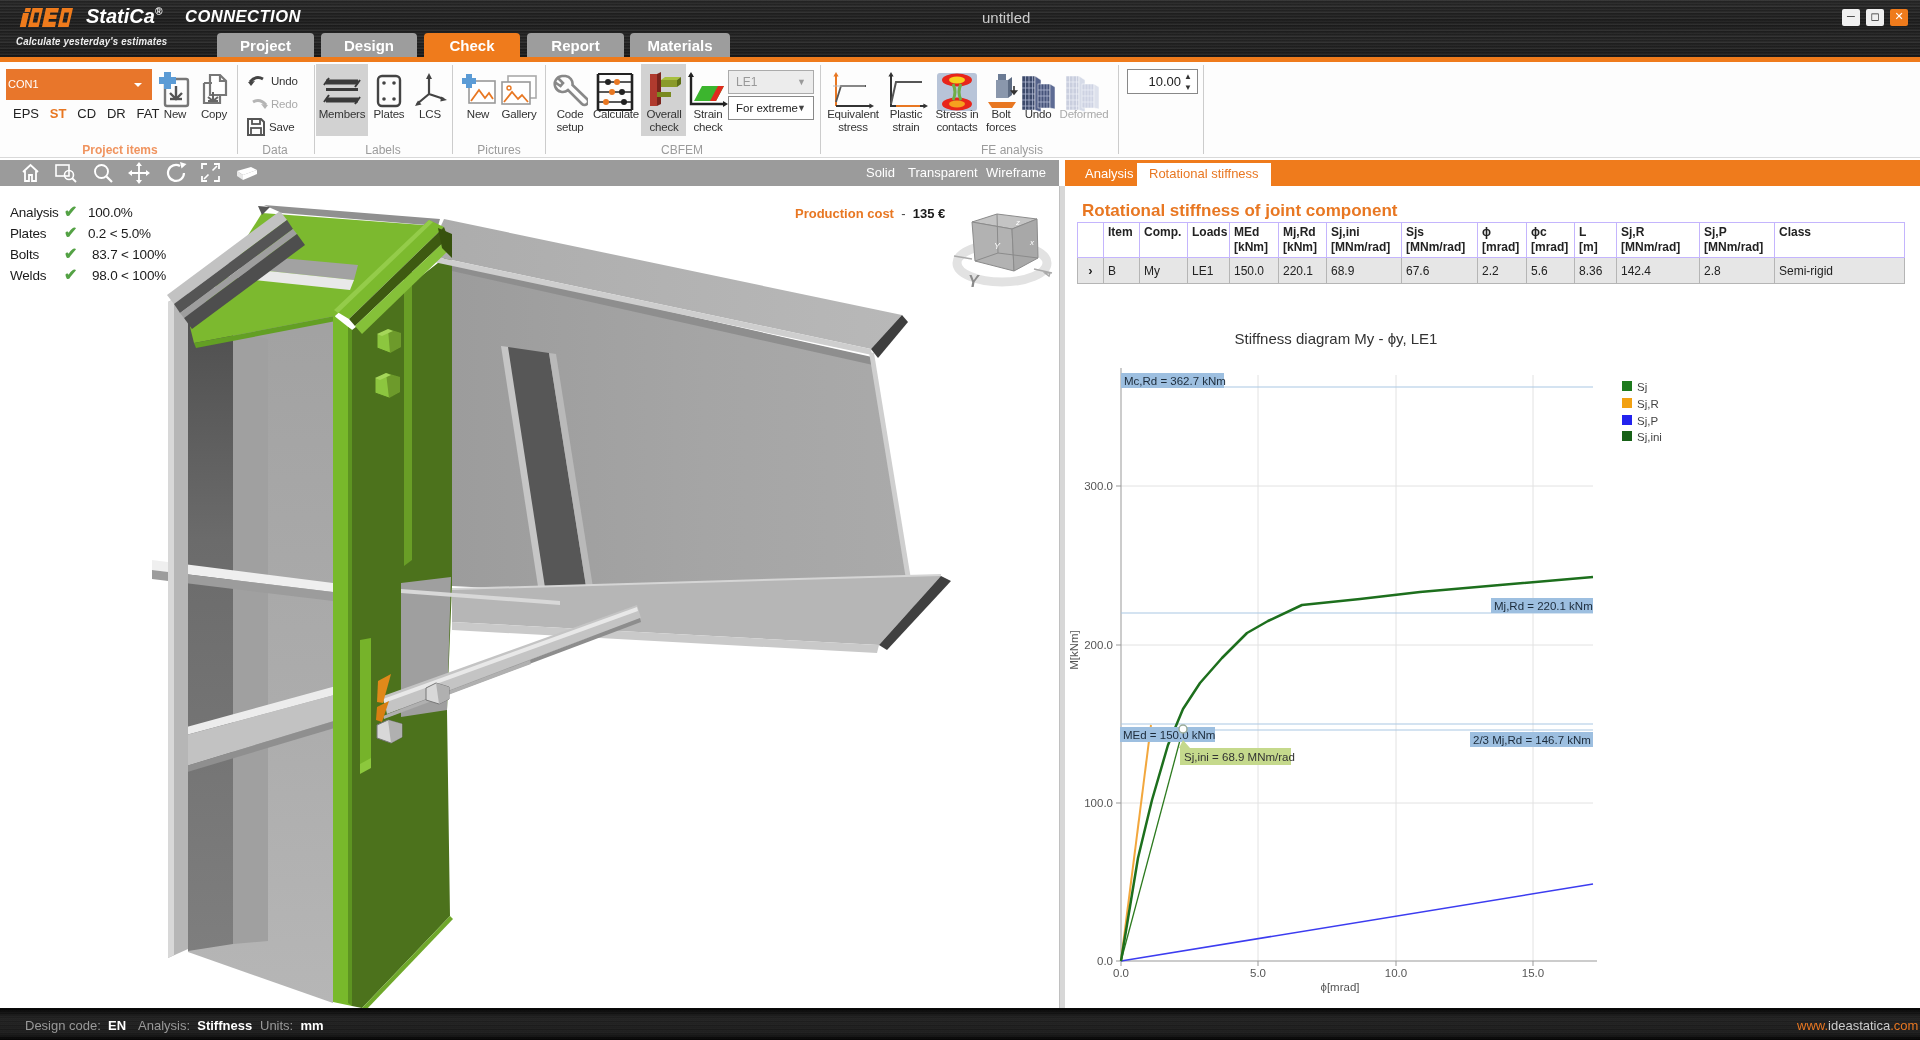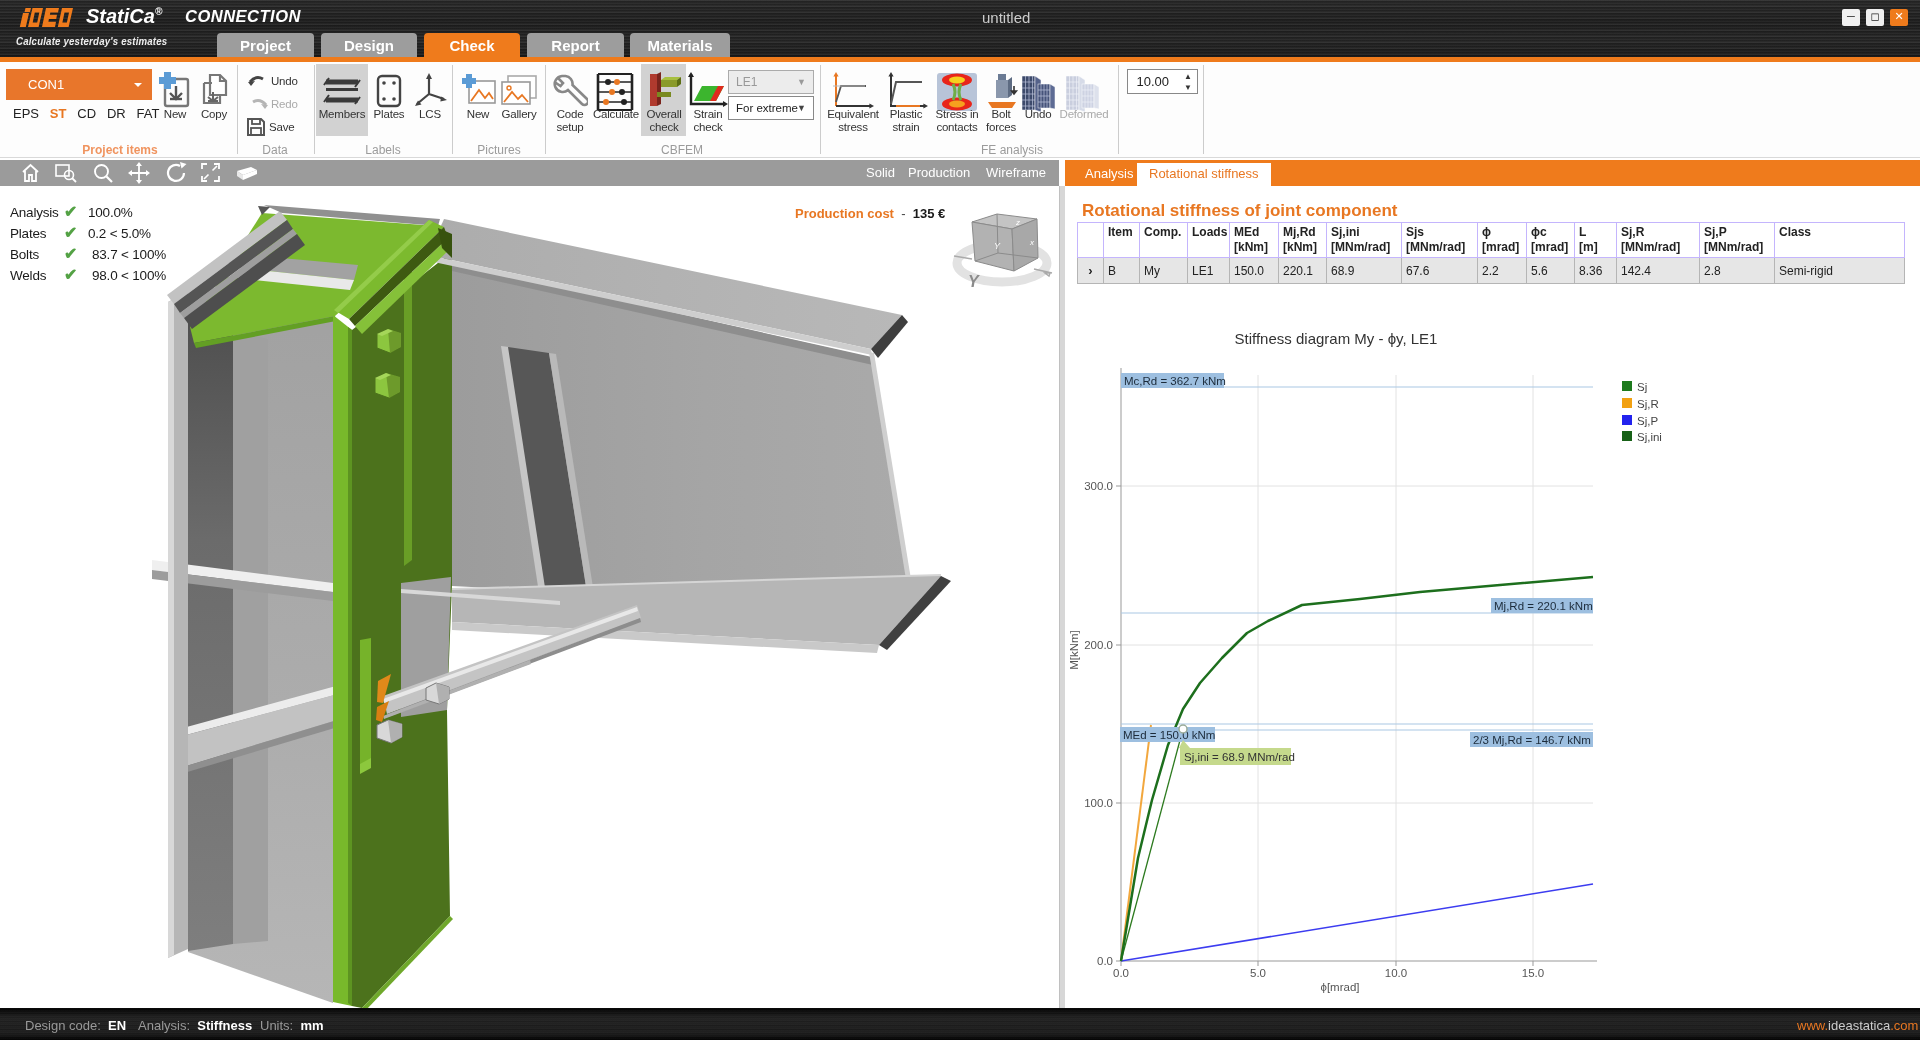--- a/index.html
+++ b/index.html
@@ -29,21 +29,21 @@
 .tab.active { background:#ef7b1c; }
 
 #ribbon { position:absolute; left:0; top:62px; width:1920px; height:96px; background:#fdfdfd; border-bottom:1px solid #d9d9d9;}
 .rsep { position:absolute; top:3px; width:1px; height:89px; background:#ccc; }
 .glabel { position:absolute; top:81px; font-size:12px; color:#9b9b9b; text-align:center; }
 .glabel.orange { color:#f0945f; font-weight:bold; }
 .rlabel { position:absolute; font-size:11.5px; color:#333; text-align:center; line-height:13px; letter-spacing:-0.2px;}
 .rlabel.gray { color:#aaa; }
 .selbtn { position:absolute; top:2px; height:72px; background:#d2d2d2; }
 #con1 { position:absolute; left:6px; top:7px; width:146px; height:31px; background:#e8762b;
-  color:#fff; font-size:13px; line-height:31px; padding-left:22px; }
+  color:#fff; font-size:11px; line-height:31px; padding-left:2px; }
 #con1:after { content:""; position:absolute; right:10px; top:14px; border:4px solid transparent; border-top-color:#fff; }
 .epsrow { position:absolute; left:13px; top:44px; font-size:13px; color:#222; letter-spacing:0; }
 .epsrow b { color:#e87722; }
 
 #statusbar { position:absolute; left:0; top:1008px; width:1920px; height:32px;
   background:
    repeating-linear-gradient(180deg, rgba(255,255,255,0.07) 0px, rgba(0,0,0,0.2) 1px, rgba(255,255,255,0.03) 3px, rgba(0,0,0,0.12) 4px),
    linear-gradient(180deg,#000 0%,#222 30%,#1c1c1c 80%,#000 100%);
   color:#999; font-size:13px; }
 #statusbar b { color:#fff; }
@@ -276,21 +276,21 @@
     <path d="M30 12 l5 3 v22 l-5 -1 z" fill="#dde1ec"></path>
     </g>
     <g stroke="#eef0f8" stroke-width="0.7">
       <path d="M2 10 h13 M2 16 h13 M2 22 h13 M2 28 h13 M2 34 h13 M5.5 4 v34 M9 4 v34 M12.5 4 v34"></path>
       <path d="M18 18 h12 M18 24 h12 M18 30 h12 M21 12 v24 M24 12 v24 M27 12 v24"></path>
     </g>
   </svg>
   <div class="rlabel gray" style="left:1058px; top:46px; width:52px;">Deformed</div>
   <div class="glabel" style="left:975px; width:74px;">FE analysis</div>
 
-  <div class="abs" style="left:1127px; top:7px; width:71px; height:25px; background:#fff; border:1px solid #888; font-size:13px; color:#222; line-height:23px; text-align:right; padding-right:28px;">10.00</div>
+  <div class="abs" style="left:1127px; top:7px; width:71px; height:25px; background:#fff; border:1px solid #888; font-size:13px; color:#222; line-height:23px; text-align:right; padding-right:16px;">10.00</div>
   <div class="abs" style="left:1184px; top:10px; font-size:8px; color:#333;">▲</div>
   <div class="abs" style="left:1184px; top:21px; font-size:8px; color:#333;">▼</div>
 </div>
 <div id="vptoolbar">
   <svg class="abs" style="left:21px; top:3px;" width="19" height="20" viewBox="0 0 19 20">
     <path d="M2 9 L9.5 2 L17 9 M4 8 V18 H8 V12 H11 V18 H15 V8" fill="none" stroke="#fff" stroke-width="1.8"></path>
   </svg>
   <svg class="abs" style="left:55px; top:3px;" width="23" height="20" viewBox="0 0 23 20">
     <rect x="1" y="2" width="13" height="11" fill="none" stroke="#fff" stroke-width="1.6"></rect>
     <circle cx="14" cy="12" r="4.5" fill="none" stroke="#fff" stroke-width="1.6"></circle>
@@ -313,21 +313,21 @@
     <path d="M13 8 L18 3 M8 13 L3 18 M13 13 l5 5 M8 8 L3 3" stroke="#fff" stroke-width="0"></path>
     <path d="M12.5 8.5 L17 4 M8.5 12.5 L4 17" stroke="#fff" stroke-width="1.6"></path>
     <path d="M18 6 v-4 h-4 M3 15 v4 h4" fill="none" stroke="#fff" stroke-width="0"></path>
   </svg>
   <svg class="abs" style="left:235px; top:6px;" width="24" height="15" viewBox="0 0 24 15">
     <path d="M2 5 L16 1 L22 4 L8 9 Z" fill="#fff"></path>
     <path d="M2 5 L8 9 L8 14 L2 10 Z" fill="#e8e8e8"></path>
     <path d="M8 9 L22 4 L22 8 L8 14 Z" fill="#fff"></path>
   </svg>
   <div class="mode" style="left:866px;">Solid</div>
-  <div class="mode" style="left:908px;">Production</div>
+  <div class="mode" style="left:908px;">Transparent</div>
   <div class="mode" style="left:986px;">Wireframe</div>
 </div>
 <div id="viewport">
   <div class="chk" style="left:10px; top:19px;">Analysis</div>
     <div class="chk chkmark" style="left:64px; top:16px;">✔</div>
     <div class="chk" style="left:88px; top:19px;">100.0%</div>
   <div class="chk" style="left:10px; top:40px;">Plates</div>
     <div class="chk chkmark" style="left:64px; top:37px;">✔</div>
     <div class="chk" style="left:88px; top:40px;text-align:right;">0.2 &lt; 5.0%</div>
   <div class="chk" style="left:10px; top:61px;">Bolts</div>

